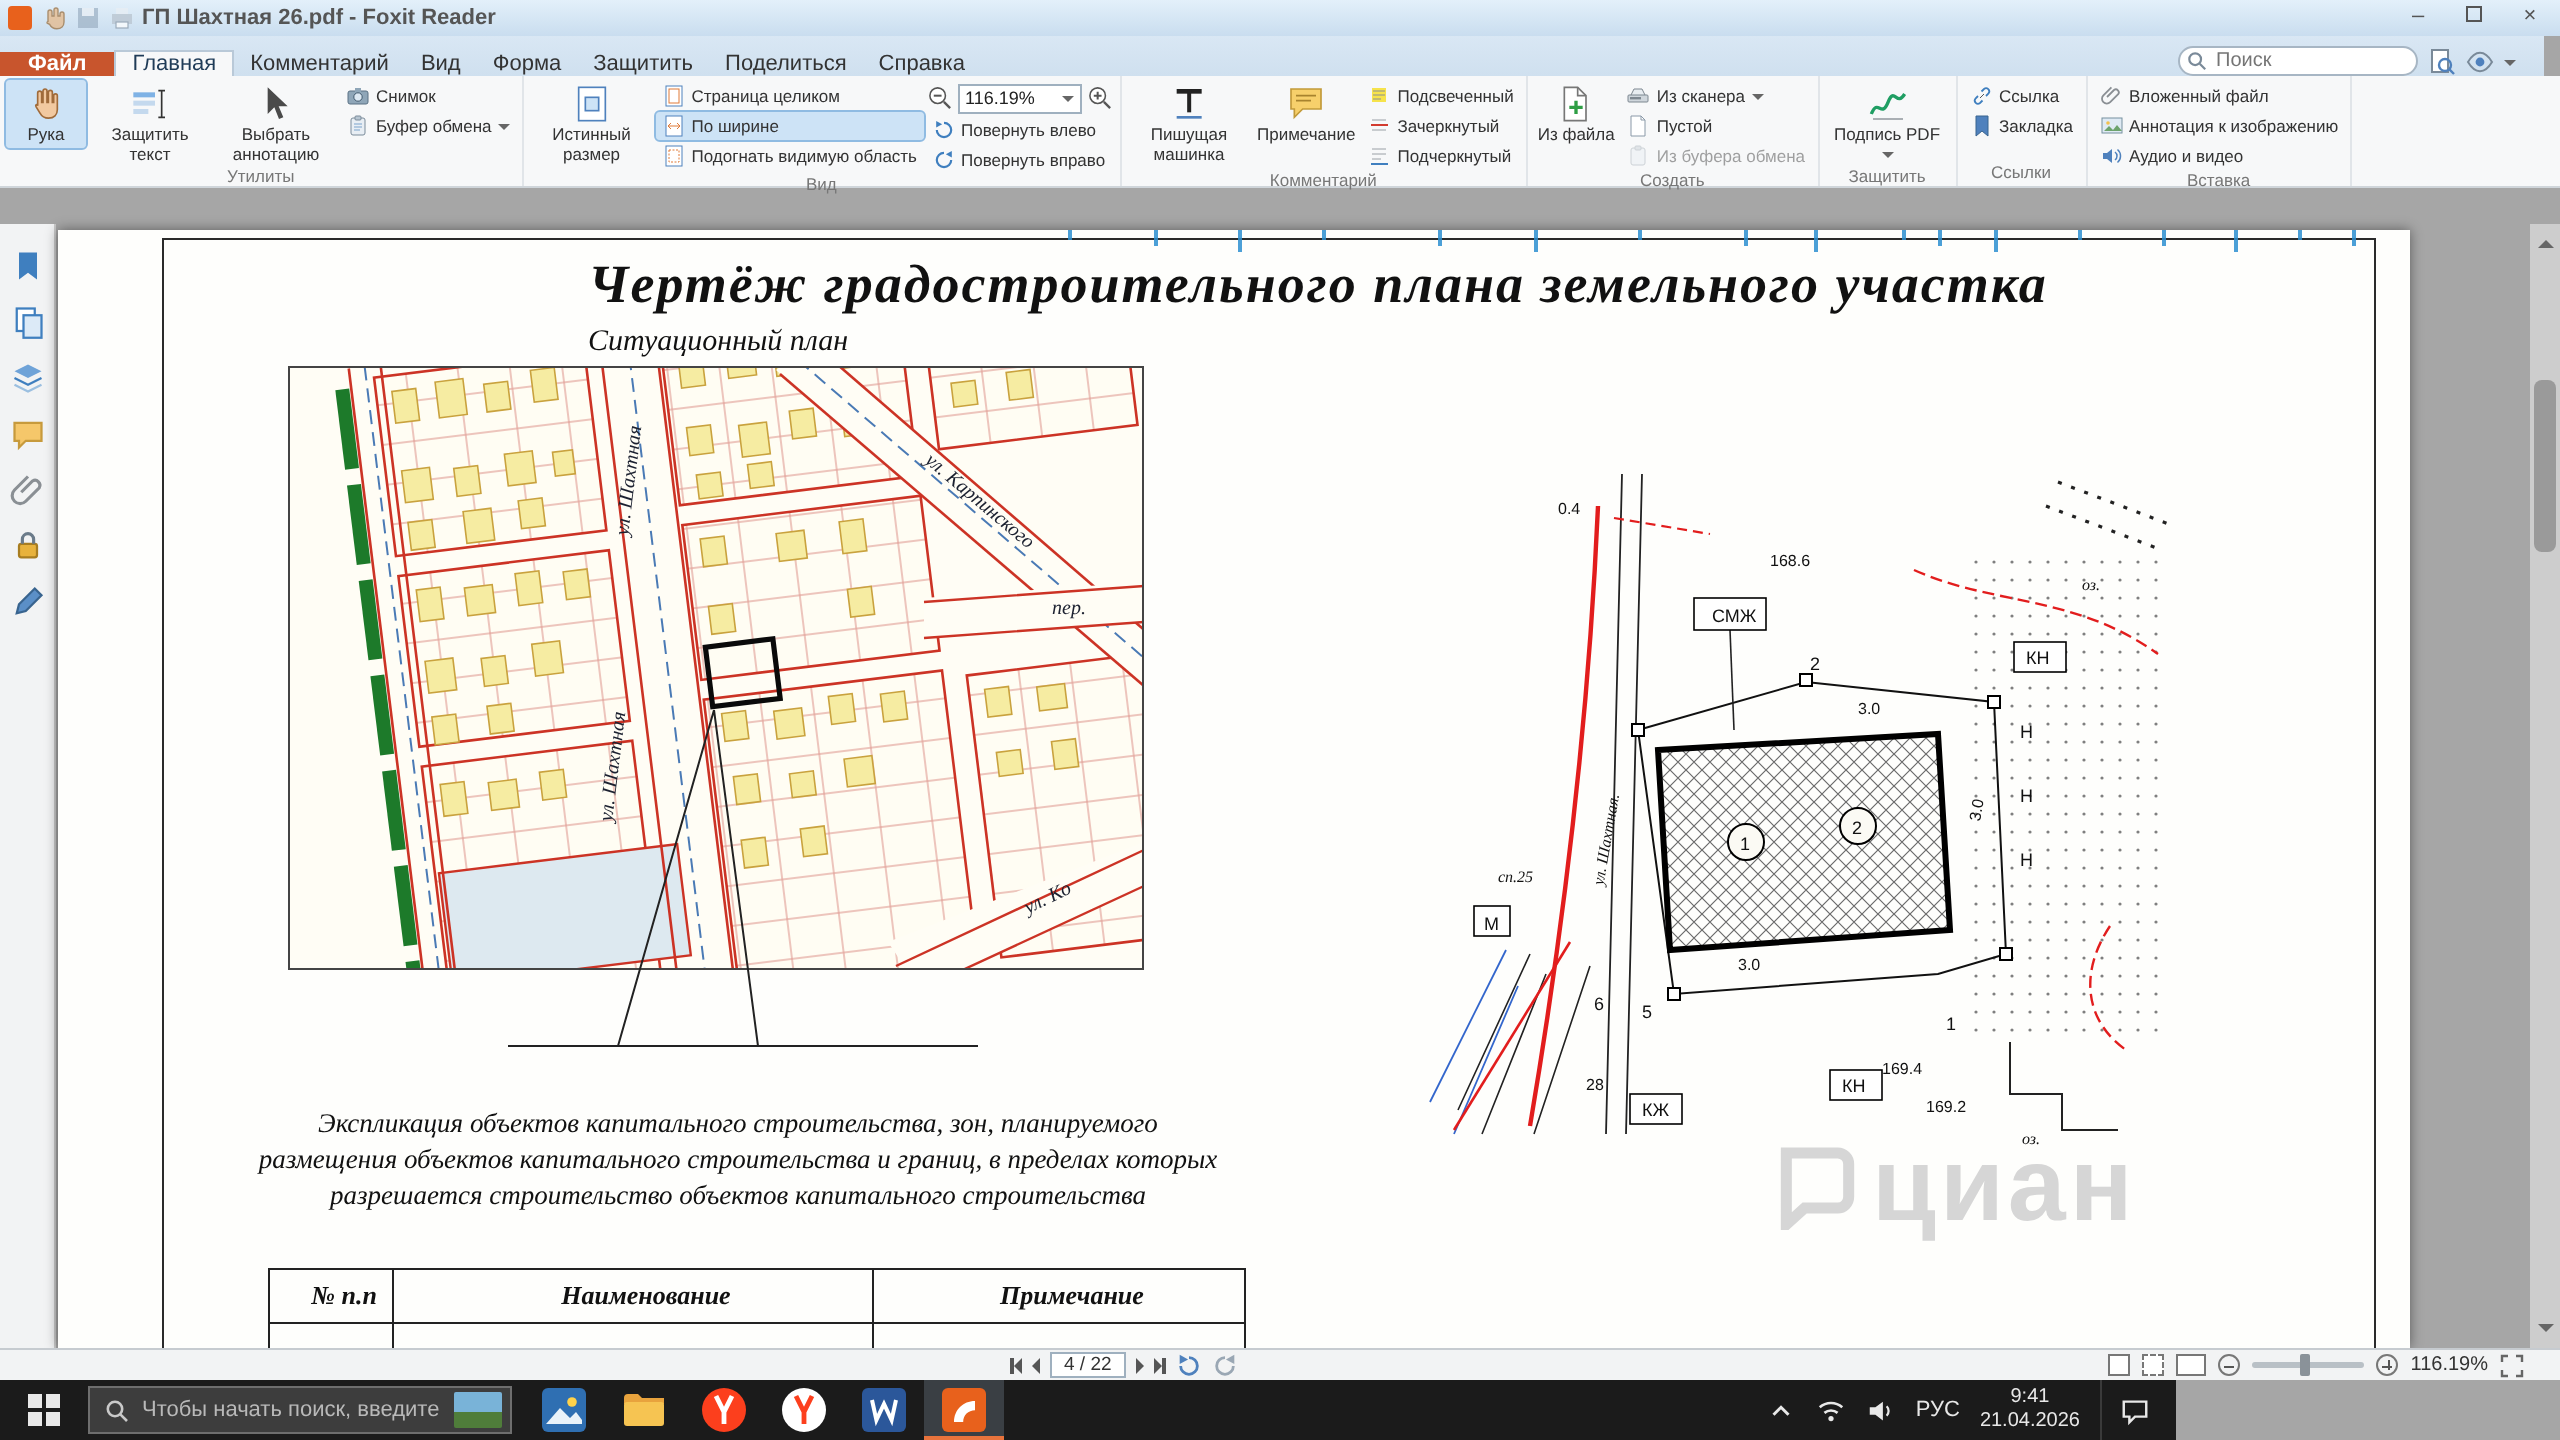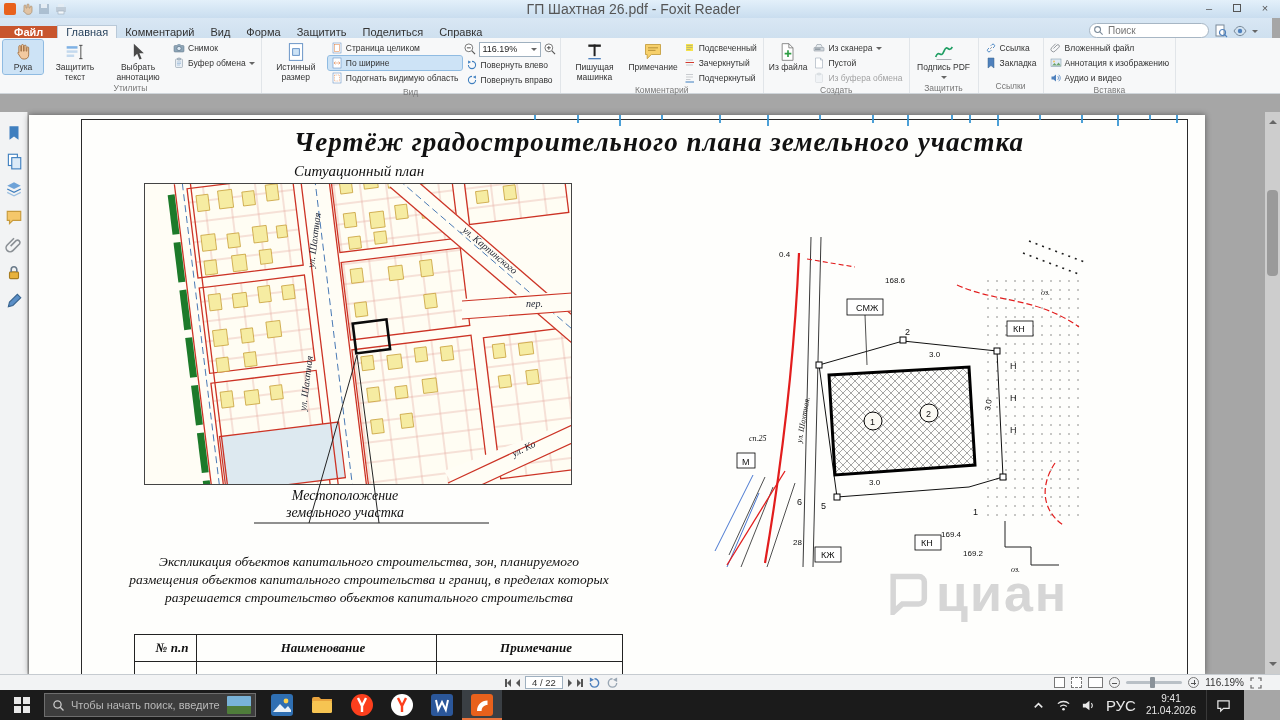--- a/index.html
+++ b/index.html
@@ -4,21 +4,21 @@
 <style>
   * { margin:0; padding:0; box-sizing:border-box; }
   html,body { width:1280px; height:720px; overflow:hidden; font-family:"Liberation Sans",sans-serif; background:#a6a6a6; }
   svg { display:block; }
 
   
   .titlebar { position:absolute; left:0; top:0; width:1280px; height:18px;
     background:linear-gradient(#e3f0fa,#c9ddef); display:flex; align-items:center; font-size:11px; color:#444; }
   .fxlogo { width:12px; height:12px; margin:0 4px 0 4px; background:#e8611c; border-radius:2px; }
   .qat { width:14px; height:12px; margin-right:3px; opacity:.75; }
-  .tb-title { flex:1; text-align:center; color:#555; font-size:14px; }
+  .tb-title { flex:1; color:#555; font-size:11px;font-weight:bold; }
   .wctl { display:flex; align-items:center; gap:2px; margin-right:2px; }
   .wbtn { width:26px; height:16px; text-align:center; line-height:15px; color:#555; font-size:11px; }
   .maxbox { display:inline-block; width:8px; height:8px; border:1px solid #555; }
 
   
   .tabsrow { position:absolute; left:0; top:18px; width:1272px; height:20px;
     background:linear-gradient(#d9e7f4,#cfe0ef); display:flex; align-items:flex-end; font-size:11px; }
   .filetab { background:#c8552d; color:#fff; padding:0 14px; display:flex; align-items:center; font-weight:bold; }
   .rtab { padding:0 8px; display:flex; align-items:center; color:#333; }
   .rtab.active { background:#f7f8f9; border:1px solid #b9c9d8; border-bottom:none; color:#1f3b57; }
@@ -104,35 +104,35 @@
   .pagebox { height:13px; border:1px solid #9fb0bf; background:#fff; padding:0 6px; display:flex; align-items:center; font-size:9.5px; }
   .rclu { position:absolute; right:18px; display:flex; align-items:center; gap:6px; }
   .mico { width:11px; height:11px; border:1px solid #777; background:#fff; }
   .track { width:56px; height:3px; background:#b9c0c6; position:relative; border-radius:2px; }
   .knob { position:absolute; left:24px; top:-4px; width:5px; height:11px; background:#8a9299; border-radius:1px; }
   .pm { width:11px; height:11px; border:1px solid #777; border-radius:50%; position:relative; }
   .pm::before { content:""; position:absolute; left:2px; top:4.5px; width:5px; height:1.4px; background:#555; }
   .pm.plus::after { content:""; position:absolute; left:4.3px; top:2px; width:1.4px; height:5px; background:#555; }
 
   
-  .taskbar { position:absolute; left:0; top:690px; width:1244px; height:30px; background:#1b1b1b;
+  .taskbar { position:absolute; left:0; top:690px; width:1088px; height:30px; background:#1b1b1b;
     display:flex; align-items:stretch; color:#e8e8e8; }
   .startbtn { width:44px; display:flex; align-items:center; justify-content:center; }
   .winlogo { display:grid; grid-template-columns:7px 7px; grid-template-rows:7px 7px; gap:1.5px; }
   .winlogo i { background:#e8e8e8; }
   .tsearch { width:212px; margin:3px 6px 3px 0; background:#3d3d3d; border:1px solid #6e6e6e;
     display:flex; align-items:center; gap:6px; padding:0 4px 0 7px; font-size:11px; color:#b9b9b9; }
   .tsearch .txt { flex:1; white-space:nowrap; overflow:hidden; }
   .thumb { width:24px; height:18px; background:linear-gradient(180deg,#79b3d8 55%,#4f7d3a 55%); border-radius:1px; }
   .tbtn { width:40px; display:flex; align-items:center; justify-content:center; }
   .tbtn.active { background:#3a3f44; box-shadow:inset 0 -2px 0 #e8733c; }
   .appic { width:24px; height:24px; }
   .tray { margin-left:auto; display:flex; align-items:center; gap:10px; padding-right:4px; }
   .trayic { width:15px; height:15px; }
-  .lang { font-size:15px; }
+  .lang { font-size:11px; }
   .clock { text-align:center; font-size:10px; line-height:12px; }
   .notif { width:34px; height:30px; display:flex; align-items:center; justify-content:center; border-left:1px solid #3a3a3a; }
 </style>
 </head>
 <body>
 
 <div class="titlebar">
   <span class="fxlogo"></span>
   <svg class="qat" viewBox="0 0 14 12">
       <path d="M4 8V3a1 1 0 012 0v2h1V2a1 1 0 012 0v3h1V4a1 1 0 012 0v4c0 2-1.4 3.4-3.6 3.4-2 0-2.8-.7-3.6-2.2L3.6 8.6c-.3-.6.2-1 .4-.6z" fill="#e6b98a" stroke="#9a7040" stroke-width=".7"></path>
@@ -669,24 +669,20 @@
       <text class="mt" transform="rotate(-83 162 228)" x="162" y="228">ул. Шахтная</text>
       <text class="mt" transform="rotate(40 318 48)" x="318" y="48">ул. Карпинского</text>
       <text class="mt" x="382" y="124">пер.</text>
       <text class="mt" transform="rotate(-26 370 274)" x="370" y="274">ул. Ко</text>
       <rect x="0.5" y="0.5" width="427" height="301" fill="none" stroke="#444"></rect>
     </svg>
 
     <svg class="leader" viewBox="0 0 380 215">
       <path d="M223 40L175 208M223 40L245 208M120 208h235" stroke="#222" stroke-width="1" fill="none"></path>
     </svg>
-    <div class="caption">
-      <div>Местоположение</div>
-      <div>земельного участка</div>
-    </div>
 
     <div class="explic">Экспликация объектов капитального строительства, зон, планируемого размещения объектов капитального строительства и границ, в пределах которых разрешается строительство объектов капитального строительства</div>
 
     <table class="extable">
       <tbody>
           <tr>
         <td style="width:62px;height:27px">№ п.п</td>
         <td style="width:240px">Наименование</td>
         <td style="width:186px">Примечание</td>
       </tr>

